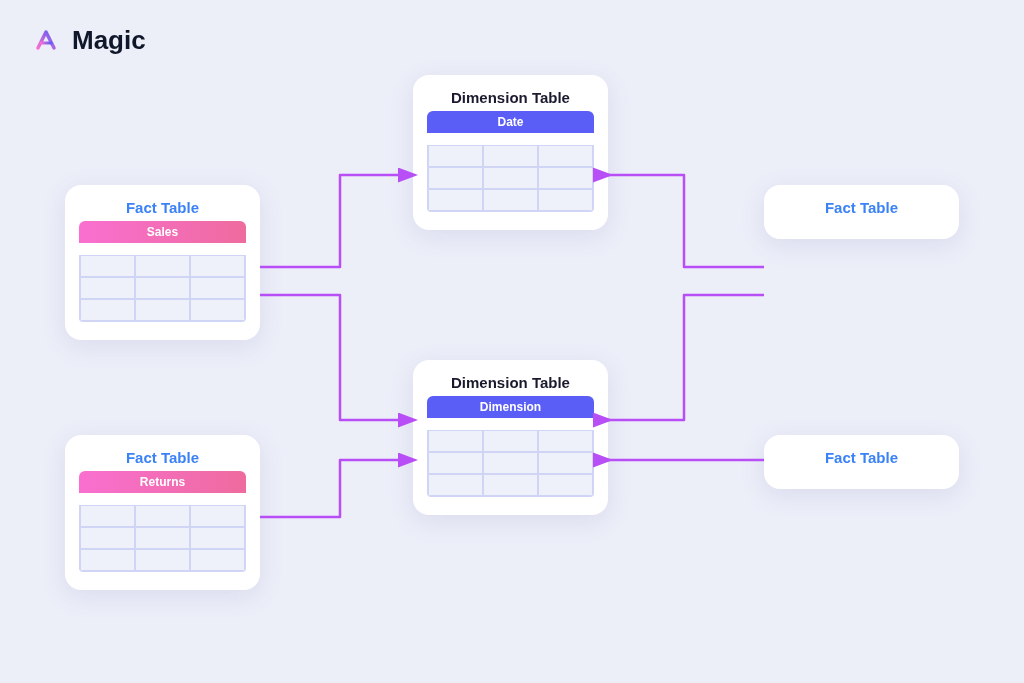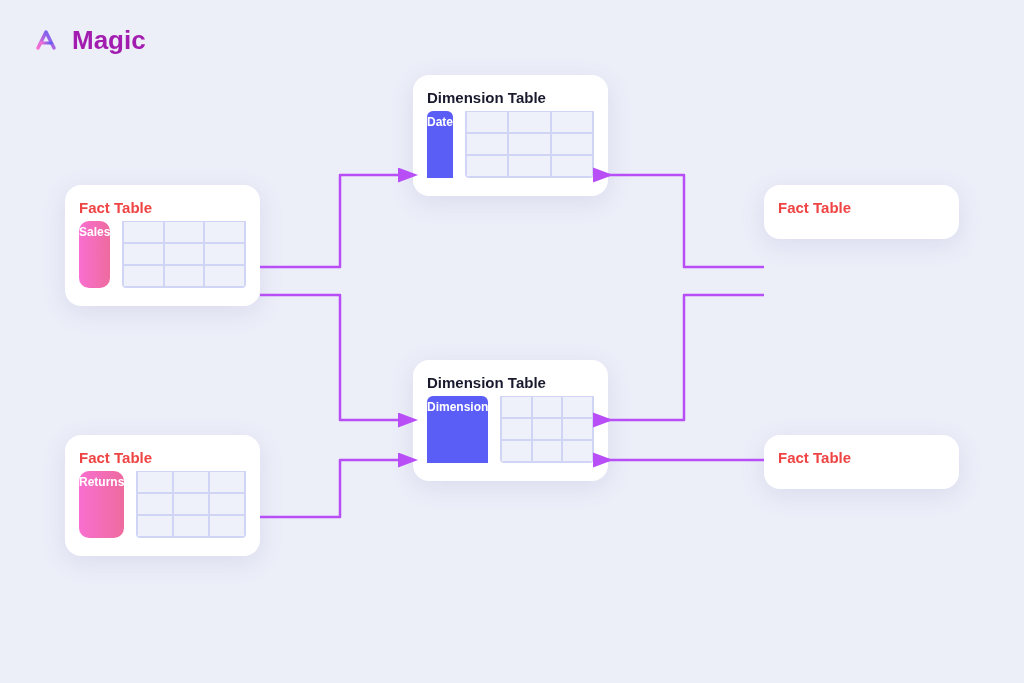--- a/index.html
+++ b/index.html
@@ -22,60 +22,59 @@
       align-items: center;
       gap: 8px;
     }
     .logo-icon {
       width: 36px;
       height: 36px;
     }
     .logo-text {
       font-size: 26px;
       font-weight: 700;
-      color: #a21caf;
+      color: #0f172a;
     }
 
     
     .card {
       position: absolute;
       background: #ffffff;
       border-radius: 16px;
       box-shadow: 0 6px 24px rgba(100,100,180,0.13);
       padding: 14px 14px 18px 14px;
       display: flex;
       flex-direction: column;
-      align-items: flex-start;
+      align-items: center;
       gap: 0;
     }
 
     
     .mini-table-wrap {
       width: 100%;
       display: flex;
-      flex-direction: row;
+      flex-direction: column;
       gap: 12px;
     }
 
     .mini-table-header {
       border-radius: 6px 6px 0 0;
       padding: 4px 0;
       text-align: center;
       font-size: 12px;
       font-weight: 700;
       color: #fff;
     }
 
     .mini-table-header.blue {
       background: #5b5ef6;
     }
 
     .mini-table-header.pink {
       background: linear-gradient(90deg, #f96fd0 0%, #f96fa0 100%);
-      border-radius: 10px;
     }
 
     .mini-table-grid {
       display: grid;
       grid-template-columns: repeat(3, 1fr);
       grid-template-rows: repeat(2, 1fr);
       border: 1.5px solid #d0d4f5;
       border-top: none;
       border-radius: 0 0 4px 4px;
       background: #e8eaf8;
@@ -161,21 +160,21 @@
     .dim-label {
       font-size: 15px;
       font-weight: 800;
       color: #1a1a2e;
       margin-bottom: 5px;
       text-align: center;
     }
     .fact-label {
       font-size: 15px;
       font-weight: 800;
-      color: #ef4444;
+      color: #3b82f6;
       margin-bottom: 5px;
       text-align: center;
     }
   </style>
 </head>
 <body>
 
 <div class="logo">
   <svg class="logo-icon" viewBox="0 0 36 36" fill="none">
     <circle cx="18" cy="18" r="18" fill="#eceef8"></circle>

